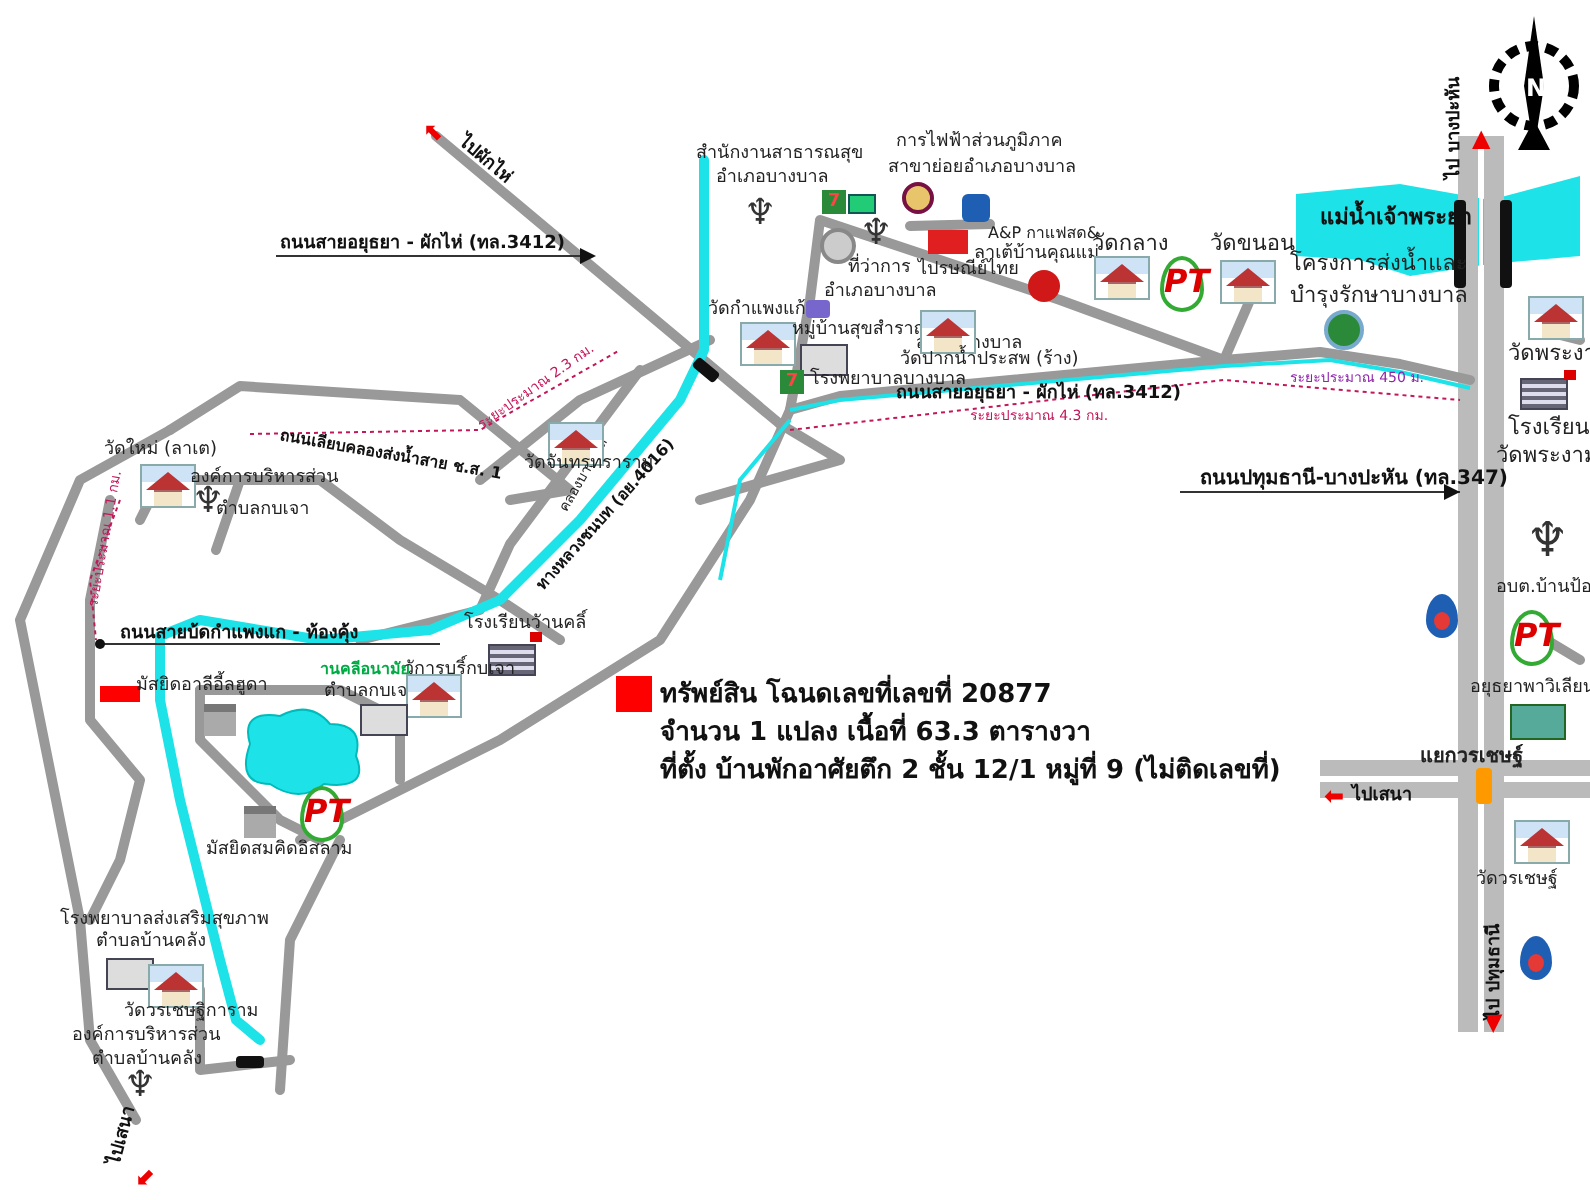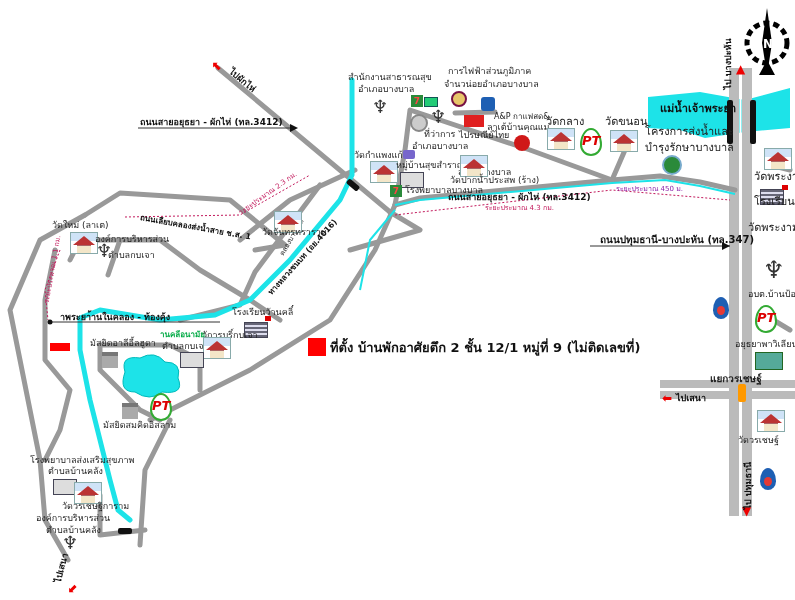--- a/index.html
+++ b/index.html
@@ -8,21 +8,21 @@
   .lbl{position:absolute;white-space:nowrap;font-size:9px;color:#222;line-height:1;}
   .road-lbl{position:absolute;white-space:nowrap;font-size:9px;font-weight:bold;color:#111;line-height:1;}
   .dist{position:absolute;white-space:nowrap;font-size:7px;color:#c2185b;line-height:1;}
   .big{font-size:11px;}
   .info{position:absolute;left:330px;top:338px;font-size:13px;font-weight:bold;color:#111;line-height:19px;}
   .marker{position:absolute;}
   .temple{position:absolute;width:26px;height:20px;background:linear-gradient(#cfe3f7,#cfe3f7 40%,#fff 40%);border:1px solid #8aa;}
   .temple:before{content:"";position:absolute;left:2px;top:3px;border-left:11px solid transparent;border-right:11px solid transparent;border-bottom:9px solid #b33;}
   .temple:after{content:"";position:absolute;left:6px;top:12px;width:14px;height:7px;background:#f3e6c8;border-top:1px solid #a66;}
   .garuda{position:absolute;font-size:18px;color:#333;line-height:1;}
-  .pt{position:absolute;width:18px;height:24px;border-radius:50% 50% 50% 50%/60% 60% 40% 40%;border:2px solid #3a3;background:#fff;color:#d00;font-weight:bold;font-size:13px;text-align:center;line-height:22px;font-style:italic;}
+  .pt{position:absolute;width:18px;height:24px;border-radius:50% 50% 50% 50%/60% 60% 40% 40%;border:2px solid #3a3;background:#fff;color:#d00;font-weight:bold;font-size:16px;text-align:center;line-height:22px;font-style:italic;}
   .ptt{position:absolute;width:16px;height:22px;border-radius:50% 50% 50% 50%/60% 60% 40% 40%;background:#1e5fb3;}
   .ptt:after{content:"";position:absolute;left:4px;top:9px;width:8px;height:9px;border-radius:50%;background:#e53935;}
   .school{position:absolute;width:22px;height:14px;background:repeating-linear-gradient(#667 0 2px,#dde 2px 4px);border:1px solid #445;}
   .flag{position:absolute;width:6px;height:5px;background:#d00;}
   .seven{position:absolute;width:12px;height:12px;background:#2a8a3a;color:#fff;font-size:9px;font-weight:bold;text-align:center;line-height:12px;}
   .seven span{color:#f44;}
   .bridge{position:absolute;width:14px;height:6px;background:#111;border-radius:2px;}
   .redarrow{position:absolute;color:#e00;font-size:12px;font-weight:bold;line-height:1;}
 </style>
 </head>
@@ -91,62 +91,64 @@
       <polygon points="767,8 772,43 767,75 762,43" fill="#000"></polygon>
       <polygon points="767,60 775,75 759,75" fill="#000"></polygon>
     </g>
   </svg>
 
   <div class="lbl" style="left:763px;top:38px;font-size:12px;font-weight:bold;color:#fff;">N</div>
 
   <div class="marker" style="left:308px;top:338px;width:18px;height:18px;background:#ff0000;"></div>
   <div class="marker" style="left:50px;top:343px;width:20px;height:8px;background:#ff0000;"></div>
   <div class="info">
+    <div>ทรัพย์สิน โฉนดเลขที่เลขที่ 20877</div>
+    <div>จำนวน 1 แปลง เนื้อที่ 63.3 ตารางวา</div>
     <div>ที่ตั้ง บ้านพักอาศัยตึก 2 ชั้น 12/1 หมู่ที่ 9 (ไม่ติดเลขที่)</div>
   </div>
 
   <div class="lbl big" style="left:660px;top:103px;font-weight:bold;color:#111;">แม่น้ำเจ้าพระยา</div>
 
   <div class="road-lbl" style="left:140px;top:118px;">ถนนสายอยุธยา - ผักไห่ (ทล.3412)</div>
   <div class="road-lbl" style="left:448px;top:193px;">ถนนสายอยุธยา - ผักไห่ (ทล.3412)</div>
   <div class="road-lbl" style="left:600px;top:235px;font-size:10px;">ถนนปทุมธานี-บางปะหัน (ทล.347)</div>
   <div class="road-lbl" style="left:140px;top:214px;transform:rotate(10deg);transform-origin:left;font-size:8px;">ถนนเลียบคลองส่งน้ำสาย ช.ส. 1</div>
-  <div class="road-lbl" style="left:60px;top:313px;">าพระยา้านในคลอง - ท้องคุ้ง</div>
+  <div class="road-lbl" style="left:60px;top:313px;">ถนนสายบ้ดกำแพงแก - ท้องคุ้ง</div>
   <div class="road-lbl" style="left:270px;top:290px;transform:rotate(-48deg);transform-origin:left;font-size:8px;">ทางหลวงชนบท (อย.4016)</div>
   <div class="lbl" style="left:282px;top:252px;transform:rotate(-60deg);transform-origin:left;font-size:7px;">คลองบางบาล</div>
 
   <div class="redarrow" style="left:212px;top:60px;">⬉</div>
   <div class="road-lbl" style="left:230px;top:66px;transform:rotate(40deg);transform-origin:left;">ไปผักไห่</div>
   <div class="redarrow" style="left:736px;top:63px;">▲</div>
   <div class="road-lbl" style="left:728px;top:85px;transform:rotate(-90deg);transform-origin:left;">ไป บางปะหัน</div>
   <div class="redarrow" style="left:662px;top:392px;">⬅</div>
   <div class="road-lbl" style="left:676px;top:394px;">ไปเสนา</div>
   <div class="redarrow" style="left:742px;top:505px;">▼</div>
   <div class="road-lbl" style="left:748px;top:505px;transform:rotate(-90deg);transform-origin:left;">ไป ปทุมธานี</div>
   <div class="redarrow" style="left:68px;top:582px;">⬋</div>
   <div class="road-lbl" style="left:58px;top:578px;transform:rotate(-75deg);transform-origin:left;">ไปเสนา</div>
 
   <div class="dist" style="left:240px;top:210px;transform:rotate(-35deg);transform-origin:left;">ระยะประมาณ 2.3 กม.</div>
   <div class="dist" style="left:47px;top:300px;transform:rotate(-80deg);transform-origin:left;">ระยะประมาณ 1.1 กม.</div>
   <div class="dist" style="left:485px;top:205px;">ระยะประมาณ 4.3 กม.</div>
-  <div class="dist" style="left:596px;top:186px;color:#8e24aa;padding-left:20px;">ระยะประมาณ 450 ม.</div>
+  <div class="dist" style="left:625px;top:186px;color:#8e24aa;padding-left:20px;">ระยะประมาณ 450 ม.</div>
 
   <div class="marker" style="left:738px;top:384px;width:8px;height:18px;background:#f90;border-radius:2px;"></div>
   <div class="lbl" style="left:710px;top:374px;font-weight:bold;font-size:10px;">แยกวรเชษฐ์</div>
 
   <div class="bridge" style="left:346px;top:182px;transform:rotate(40deg);"></div>
   <div class="bridge" style="left:118px;top:528px;"></div>
 
   <div class="lbl" style="left:348px;top:73px;">สำนักงานสาธารณสุข</div>
   <div class="lbl" style="left:358px;top:85px;">อำเภอบางบาล</div>
   <div class="garuda" style="left:372px;top:98px;">♆</div>
   <div class="seven" style="left:411px;top:95px;"><span>7</span></div>
   <div class="marker" style="left:424px;top:97px;width:12px;height:8px;background:#2c7;border:1px solid #155;"></div>
   <div class="lbl" style="left:448px;top:67px;">การไฟฟ้าส่วนภูมิภาค</div>
-  <div class="lbl" style="left:444px;top:80px;">จำนวน่อยอำเภอบางบาล</div>
+  <div class="lbl" style="left:444px;top:80px;">สาขาย่อยอำเภอบางบาล</div>
   <div class="marker" style="left:451px;top:91px;width:12px;height:12px;border-radius:50%;background:#e8c56a;border:2px solid #714;"></div>
   <div class="marker" style="left:481px;top:97px;width:14px;height:14px;background:#1e5fb3;border-radius:3px;"></div>
   <div class="marker" style="left:410px;top:114px;width:14px;height:14px;border-radius:50%;background:#ccc;border:2px solid #888;"></div>
   <div class="garuda" style="left:430px;top:108px;">♆</div>
   <div class="lbl" style="left:424px;top:130px;">ที่ว่าการ</div>
   <div class="lbl" style="left:412px;top:142px;">อำเภอบางบาล</div>
   <div class="marker" style="left:464px;top:115px;width:20px;height:12px;background:#e02020;"></div>
   <div class="lbl" style="left:459px;top:131px;">ไปรษณีย์ไทย</div>
   <div class="lbl" style="left:458px;top:147px;margin-top:21px;">สาขาบางบาล</div>
   <div class="lbl" style="left:494px;top:113px;font-size:8px;">A&amp;P กาแฟสด&amp;</div>
@@ -168,21 +170,21 @@
   <div class="school" style="left:400px;top:172px;background:#ddd;"></div>
   <div class="seven" style="left:390px;top:185px;"><span>7</span></div>
   <div class="lbl" style="left:405px;top:186px;">โรงพยาบาลบางบาล</div>
   <div class="temple" style="left:460px;top:155px;"></div>
   <div class="lbl" style="left:450px;top:176px;">วัดปากน้ำประสพ (ร้าง)</div>
 
   <div class="temple" style="left:764px;top:148px;"></div>
   <div class="lbl big" style="left:754px;top:171px;">วัดพระงาม</div>
   <div class="school" style="left:760px;top:189px;"></div>
   <div class="flag" style="left:782px;top:185px;"></div>
-  <div class="lbl big" style="left:754px;top:196px;">โรงเรียน</div>
+  <div class="lbl big" style="left:754px;top:208px;">โรงเรียน</div>
   <div class="lbl big" style="left:748px;top:222px;">วัดพระงาม</div>
   <div class="garuda" style="left:763px;top:258px;font-size:24px;">♆</div>
   <div class="lbl" style="left:748px;top:290px;">อบต.บ้านป้อม</div>
   <div class="ptt" style="left:713px;top:297px;"></div>
   <div class="pt" style="left:755px;top:305px;"><span>PT</span></div>
   <div class="lbl" style="left:735px;top:340px;">อยุธยาพาวิเลียน</div>
   <div class="marker" style="left:755px;top:352px;width:26px;height:16px;background:#5a9;border:1px solid #262;"></div>
   <div class="temple" style="left:757px;top:410px;"></div>
   <div class="lbl" style="left:738px;top:436px;">วัดวรเชษฐ์</div>
   <div class="ptt" style="left:760px;top:468px;"></div>
@@ -195,21 +197,21 @@
   <div class="temple" style="left:274px;top:211px;"></div>
   <div class="lbl" style="left:262px;top:228px;">วัดจันทรทราราม</div>
   <div class="lbl" style="left:232px;top:308px;">โรงเรียนวัานคลิ์</div>
   <div class="school" style="left:244px;top:322px;"></div>
   <div class="flag" style="left:265px;top:316px;"></div>
   <div class="lbl" style="left:160px;top:331px;font-weight:bold;font-size:8px;color:#0a4;">านคลีอนามัย</div>
   <div class="lbl" style="left:202px;top:331px;">วัการบริ์กบเจา</div>
   <div class="lbl" style="left:162px;top:342px;">ตำบลกบเจา</div>
   <div class="temple" style="left:203px;top:337px;"></div>
   <div class="school" style="left:180px;top:352px;background:#ddd;"></div>
-  <div class="lbl" style="left:90px;top:339px;">มัสยิดอาลีอี้ลฮูดา</div>
+  <div class="lbl" style="left:68px;top:339px;">มัสยิดอาลีอี้ลฮูดา</div>
   <div class="marker" style="left:102px;top:352px;width:16px;height:12px;background:#aaa;border-top:4px solid #777;"></div>
   <div class="pt" style="left:150px;top:393px;"><span>PT</span></div>
   <div class="marker" style="left:122px;top:403px;width:16px;height:12px;background:#aaa;border-top:4px solid #777;"></div>
   <div class="lbl" style="left:103px;top:421px;">มัสยิดสมคิดอิสลาม</div>
   <div class="lbl" style="left:30px;top:456px;">โรงพยาบาลส่งเสริมสุขภาพ</div>
   <div class="lbl" style="left:48px;top:467px;">ตำบลบ้านคลัง</div>
   <div class="school" style="left:53px;top:479px;background:#ddd;"></div>
   <div class="temple" style="left:74px;top:482px;"></div>
   <div class="lbl" style="left:62px;top:502px;">วัดวรเชษฐิการาม</div>
   <div class="lbl" style="left:36px;top:514px;">องค์การบริหารส่วน</div>

